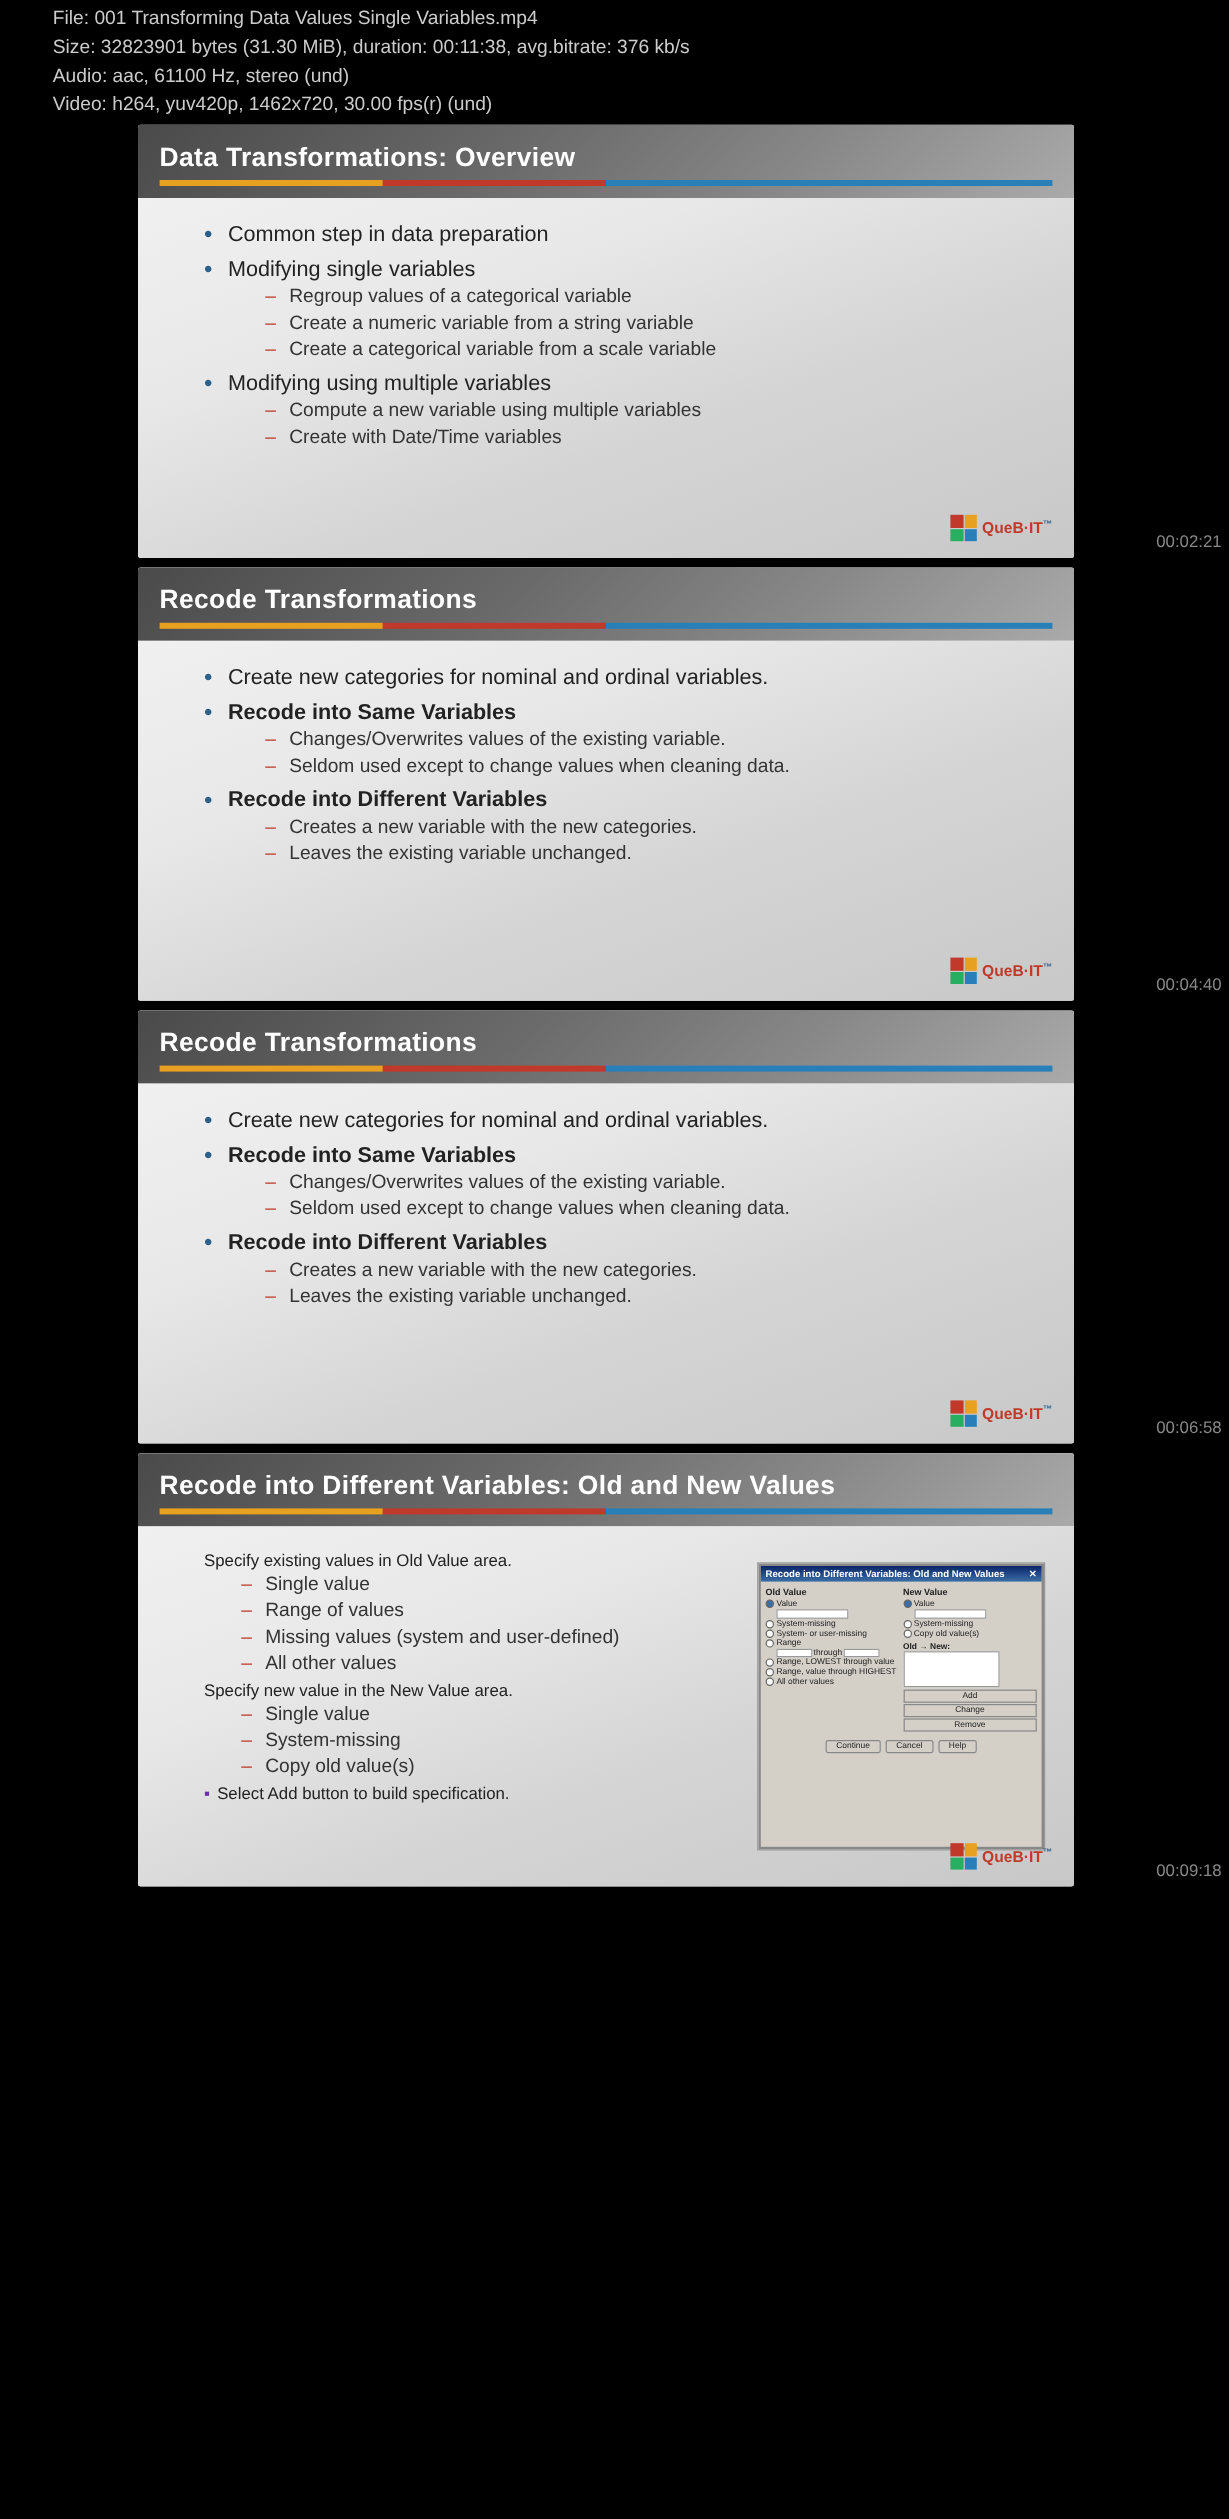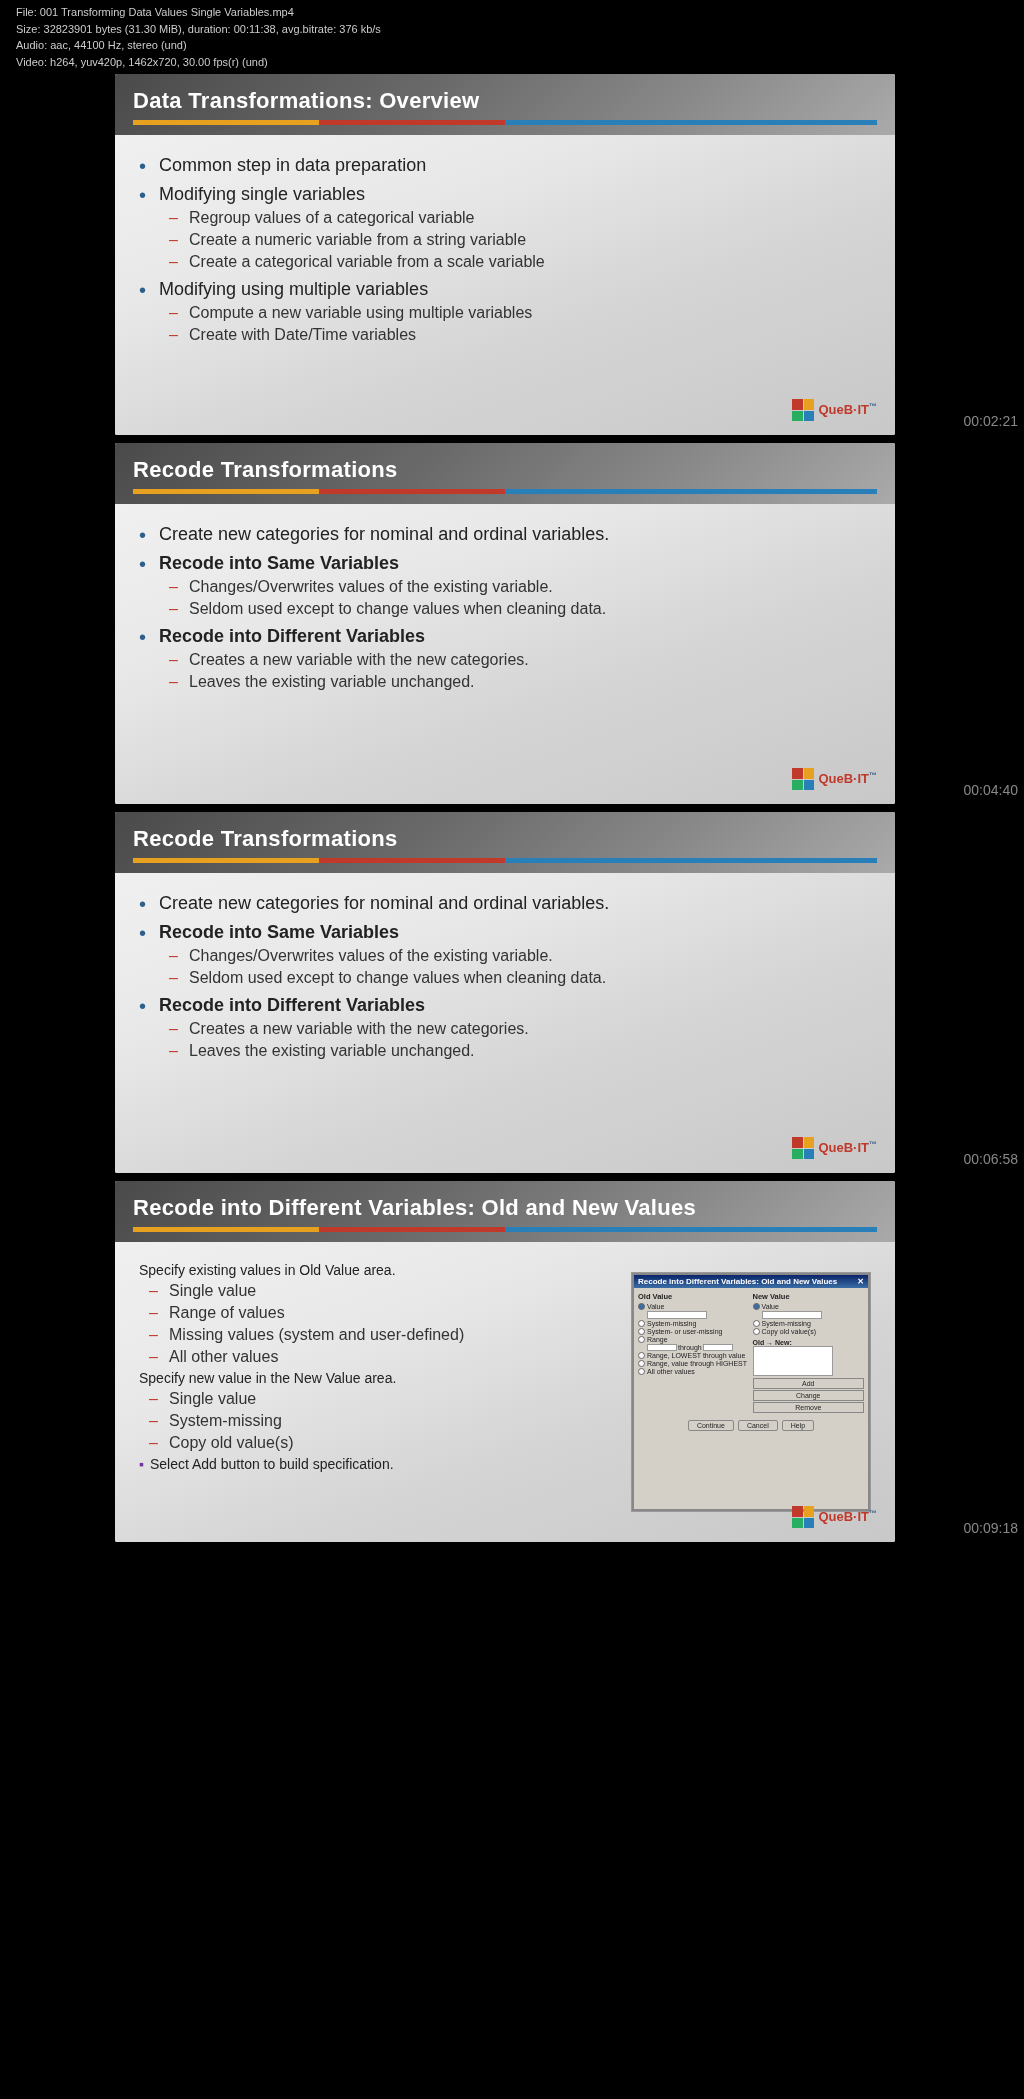--- a/index.html
+++ b/index.html
@@ -7,23 +7,24 @@
       background: #000;
       font-family: 'Segoe UI', Arial, sans-serif;
       width: 1024px;
       min-height: 2099px;
       color: #222;
       font-size: 14px;
     }
 
     .file-info {
       color: #ccc;
-      font-size: 11px;
-      padding: 4px 16px;
+      font-size: 16px;
+      padding: 4px 0;
       line-height: 1.5;
+      margin-left: 44px;
     }
 
     .slide-container {
       margin: 0 auto;
       width: 780px;
       margin-left: 115px;
     }
 
     
     .slide {
@@ -60,20 +61,21 @@
     .slide-body {
       background: linear-gradient(160deg, #f0f0f0 0%, #e8e8e8 30%, #d5d5d5 60%, #c8c8c8 100%);
       padding: 20px 24px 30px 24px;
       min-height: 300px;
       position: relative;
     }
 
     .slide-body ul {
       list-style: none;
       padding: 0;
+      margin-left: 31px;
     }
 
     .slide-body > ul > li {
       margin-bottom: 8px;
       font-size: 18px;
       color: #222;
       padding-left: 20px;
       position: relative;
     }
 
@@ -171,21 +173,21 @@
       background: #000;
     }
   </style>
 </head>
 <body>
 
 <div>
   <div class="file-info">
     <div>File: 001 Transforming Data Values Single Variables.mp4</div>
     <div>Size: 32823901 bytes (31.30 MiB), duration: 00:11:38, avg.bitrate: 376 kb/s</div>
-    <div>Audio: aac, 44100 Hz, stereo (und)</div>
+    <div>Audio: aac, 61100 Hz, stereo (und)</div>
     <div>Video: h264, yuv420p, 1462x720, 30.00 fps(r) (und)</div>
   </div>
 </div>
 
 <div class="slide-wrapper">
   <div class="slide-container">
     <div class="slide">
       <div class="slide-header">
         <h2>Data Transformations: Overview</h2>
         <div class="color-bar">

